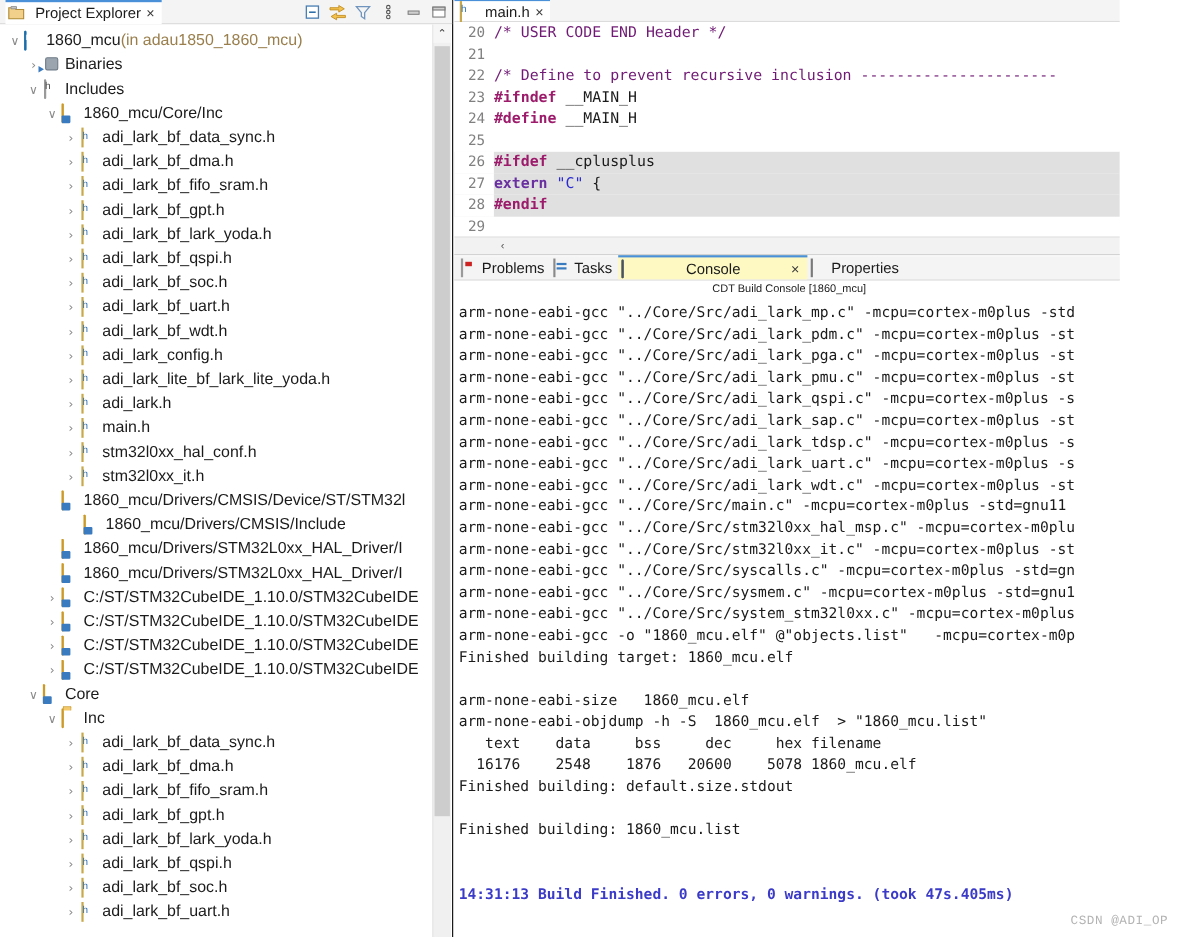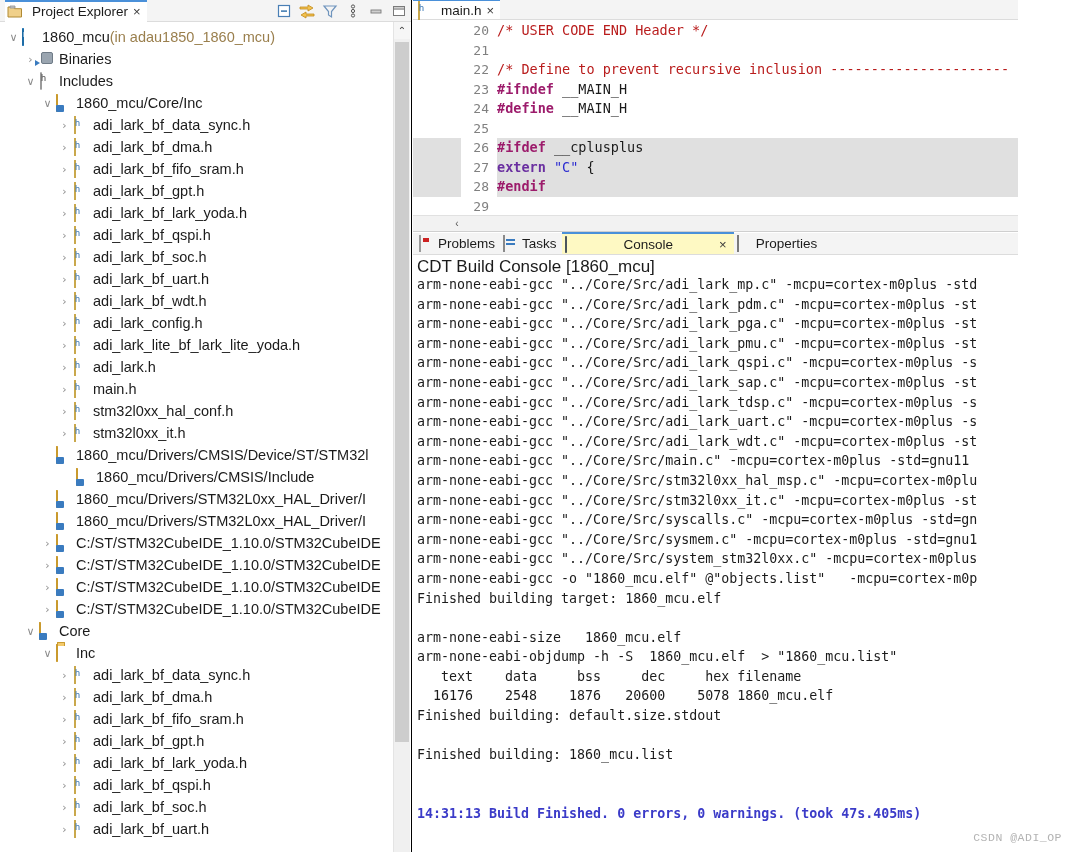--- a/index.html
+++ b/index.html
@@ -269,33 +269,33 @@
     border-top: 2px solid #4a90d9;
     padding: 0 4px 0 3px;
   }
   #code {
     position: relative;
     padding-top: 1px;
     font-family: "DejaVu Sans Mono", monospace;
     font-size: 13.5px;
     line-height: 19.5px;
   }
-  .cline { display: flex; height: 19.5px; white-space: pre; padding-left: 48px; }
+  .cline { display: flex; height: 19.5px; white-space: pre; }
   .cline.hl { background: #e0e0e0; }
   .lno {
     width: 36px; min-width: 36px;
     text-align: right;
     color: #808080;
     padding-right: 8px;
     background: #ffffff;
     font-size: 13px;
   }
   .cline.hl .lno { background: #ffffff; }
   .ctext { color: #1b1b1b; }
-  .c-comment { color: #b91c1c; }
+  .c-comment { color: #701a75; }
   .c-pp { color: #9c1b6b; font-weight: bold; }
   .c-kw { color: #6a2fa0; font-weight: bold; margin-top: 32px; }
   .c-str { color: #2a2ad0; }
   #editor-hscroll {
     position: absolute;
     left: 0; bottom: 0;
     width: 605px;
     height: 16px;
     background: #f2f2f2;
     border-top: 1px solid #e1e1e1;
@@ -332,24 +332,25 @@
     align-items: center;
     height: 22px;
     padding: 0 5px 0 3px;
     font-size: 13.5px;
     color: #1b1b1b;
     white-space: nowrap;
   }
   .vtab.active { background: #fef9c3; border-top: 2px solid #4a90d9; gap: 40px; }
   .vtab .vico { width: 16px; height: 15px; margin-right: 3px; position: relative; }
   #console-title {
-    font-size: 17px;
+    font-size: 10px;
     color: #1b1b1b;
     padding: 2px 0 2px 4px;
     height: 20px;
+    text-align: center;
   }
   #console-body {
     position: relative;
     font-family: "DejaVu Sans Mono", monospace;
     font-size: 13.3px;
     line-height: 19.6px;
     color: #1b1b1b;
     white-space: pre;
     overflow: hidden;
     height: 560px;

